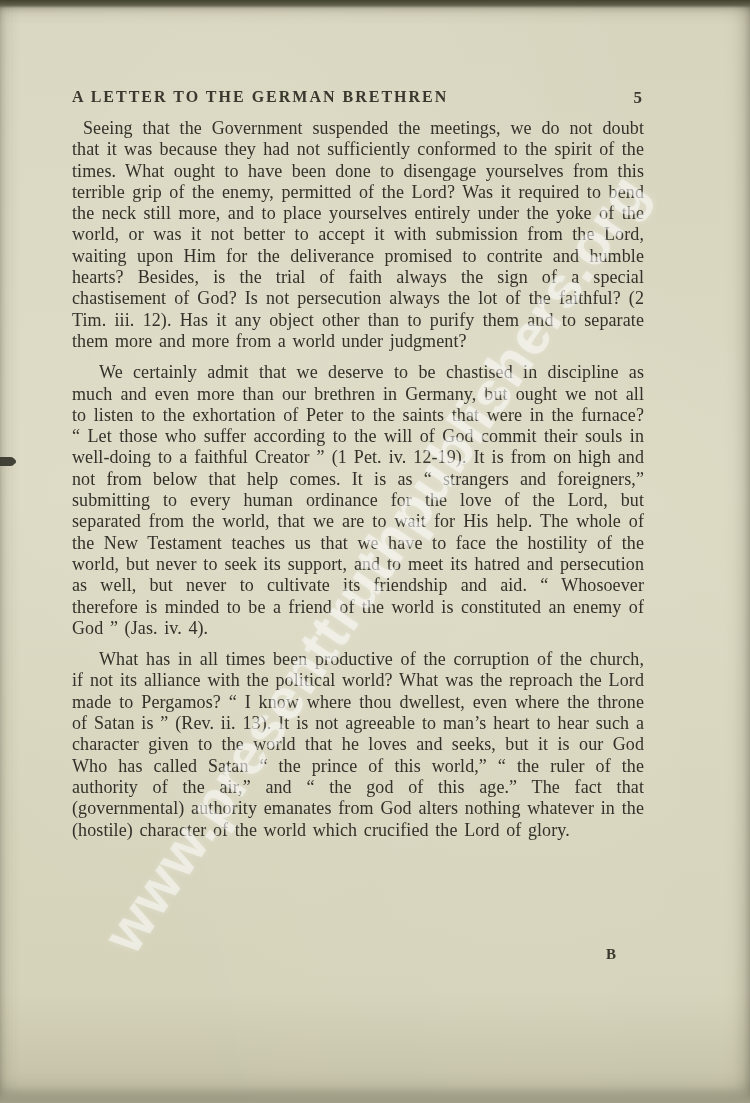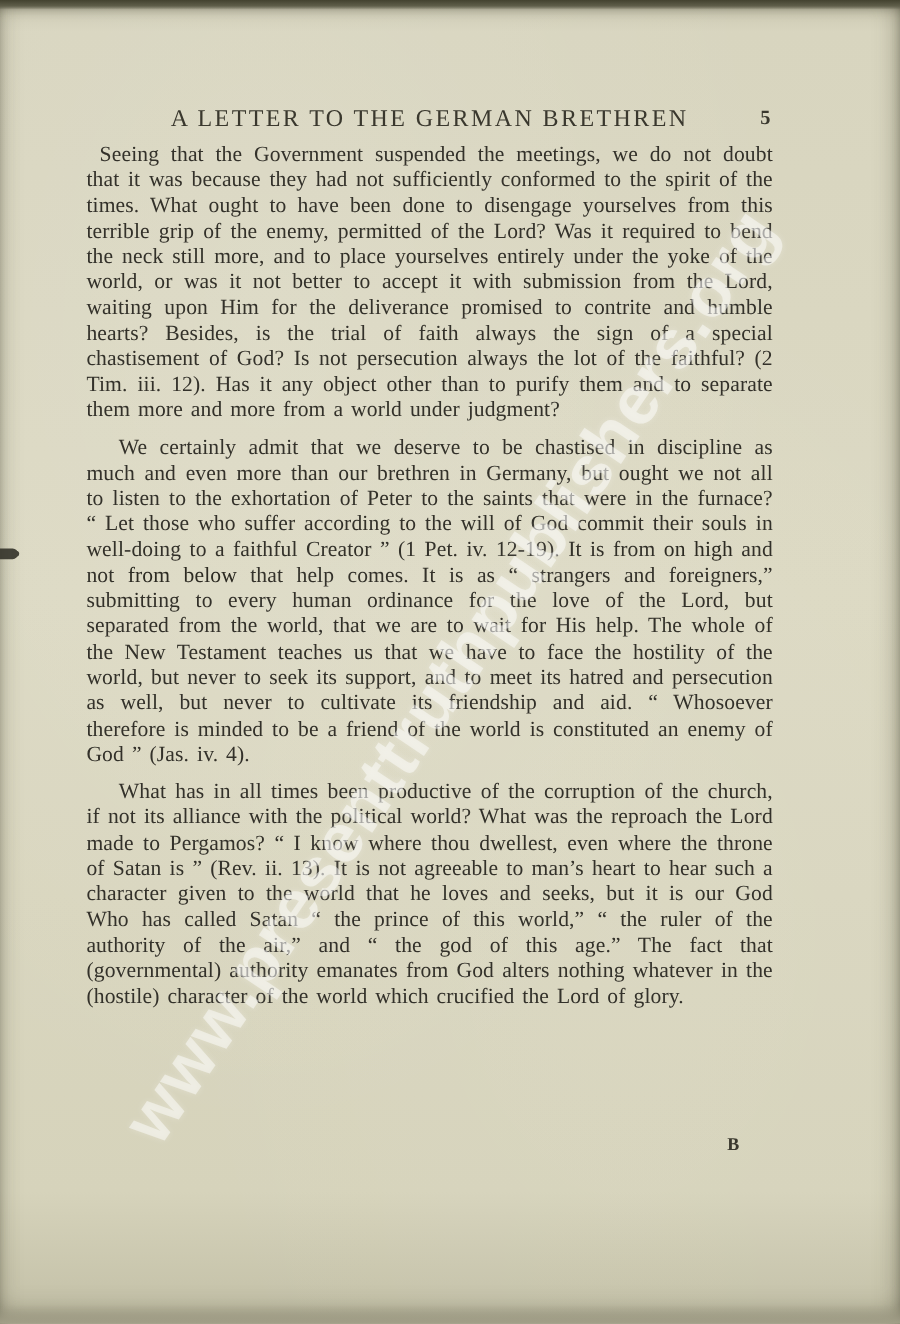--- a/index.html
+++ b/index.html
@@ -39,23 +39,23 @@
   }
   .page-header {
     position: absolute;
     left: 72px;
     top: 88px;
     width: 572px;
     height: 22px;
   }
   .running-title {
     display: block;
-    text-align: center;
-    font-size: 20px;
-    font-weight: normal;
+    text-align: left;
+    font-size: 16px;
+    font-weight: bold;
     letter-spacing: 2px;
     color: #3a382e;
   }
   .page-number {
     position: absolute;
     right: 2px;
     top: 0;
     font-size: 17px;
     font-weight: bold;
     color: #3a382e;

